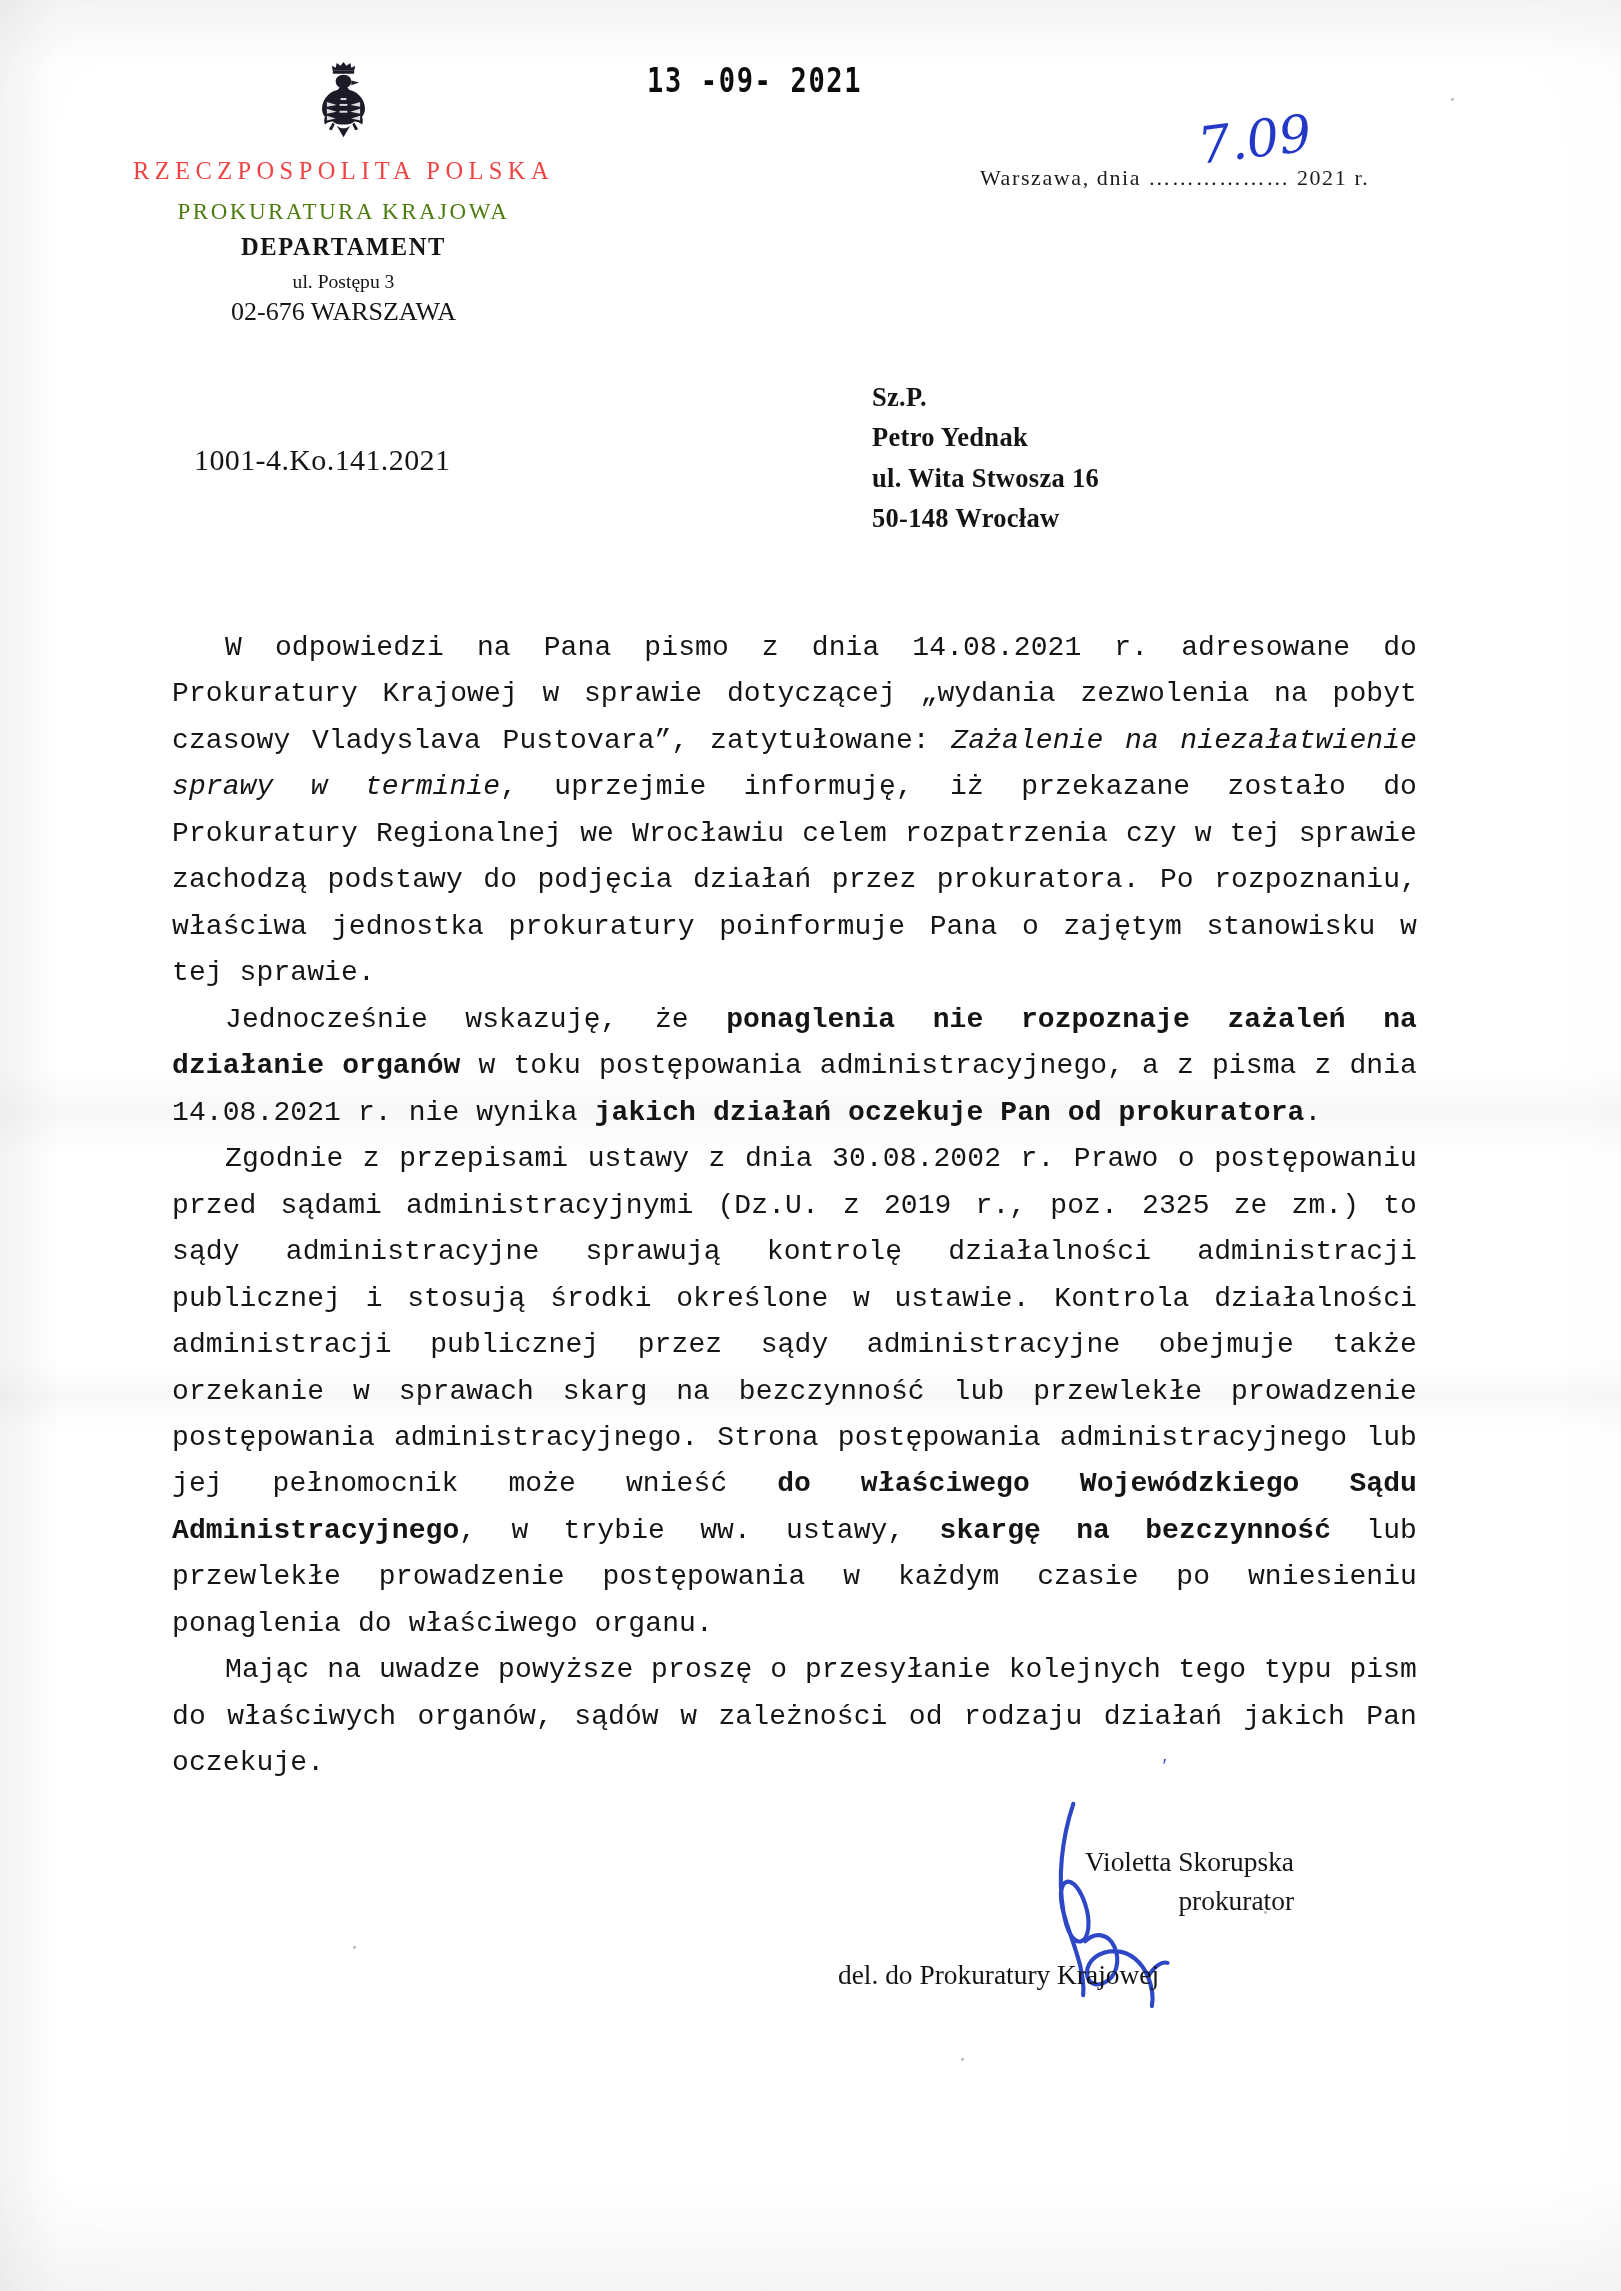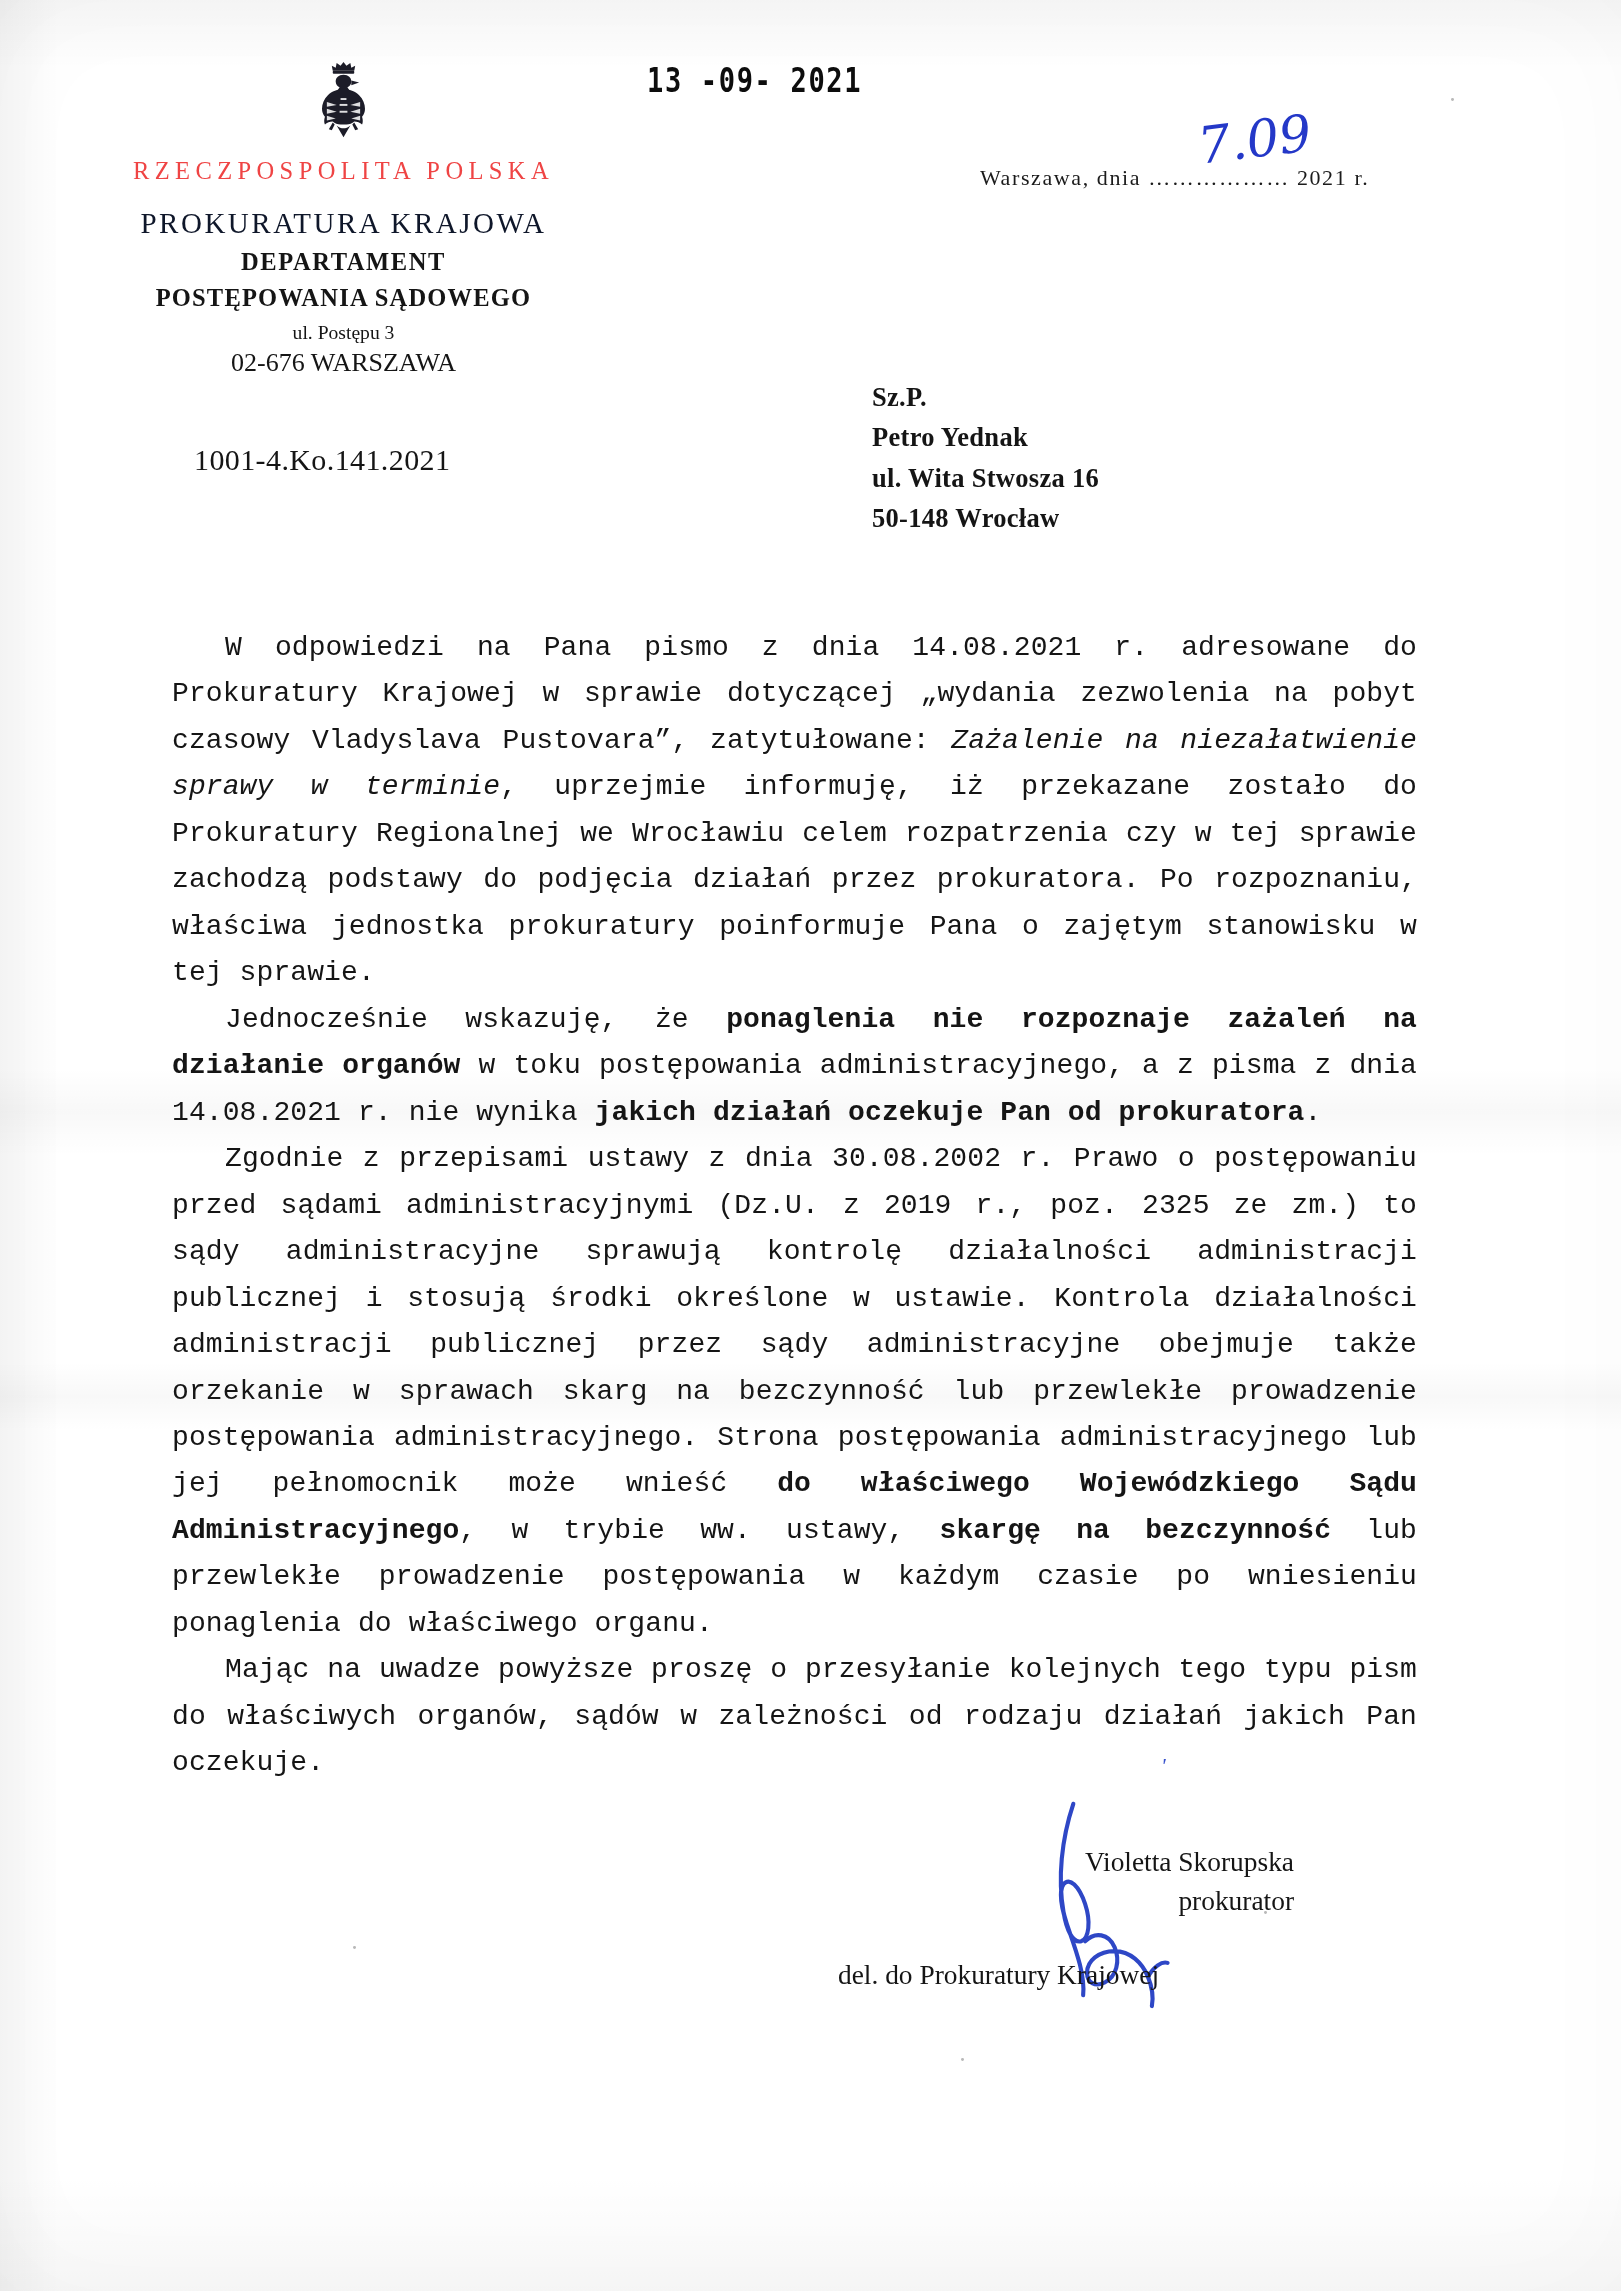--- a/index.html
+++ b/index.html
@@ -56,24 +56,24 @@
     margin: 0 auto 13.7px auto;
     display: block;
   }
   .lh-line1 {
     font-size: 24.5px;
     letter-spacing: 5.4px;
     color: #ef4444;
     white-space: nowrap;
   }
   .lh-line2 {
-    font-size: 29px;
+    font-size: 23px;
     letter-spacing: 2.5px;
-    margin-top: 22px;
-    color: #0f172a;
+    margin-top: 14px;
+    color: #4d7c0f;
   }
   .lh-line3 {
     font-size: 24.5px;
     font-weight: bold;
     letter-spacing: 1.6px;
     margin-top: 8.8px;
   }
   .lh-line4 {
     font-size: 24.5px;
     font-weight: bold;
@@ -257,21 +257,20 @@
         <path d="M30 68 l7 12 7-12 c-2 2 -5 3 -7 3 c-2 0 -5-1 -7-3z"></path>
 
         <path d="M26 65 l-4 7 3 1 3-6z"></path>
         <path d="M48 65 l4 7 -3 1 -3-6z"></path>
       </g>
     </svg>
 
     <div class="lh-line1">RZECZPOSPOLITA POLSKA</div>
     <div class="lh-line2">PROKURATURA KRAJOWA</div>
     <div class="lh-line3">DEPARTAMENT</div>
-    <div class="lh-line4">POSTĘPOWANIA SĄDOWEGO</div>
     <div class="lh-addr1">ul. Postępu 3</div>
     <div class="lh-addr2">02-676 WARSZAWA</div>
   </div>
 
   <div class="date-stamp">13 -09- 2021</div>
 
   <div class="city-date">Warszawa, dnia ……………… 2021 r.</div>
   <div class="hand-date">7.09</div>
 
   <div class="case-number">1001-4.Ko.141.2021</div>

